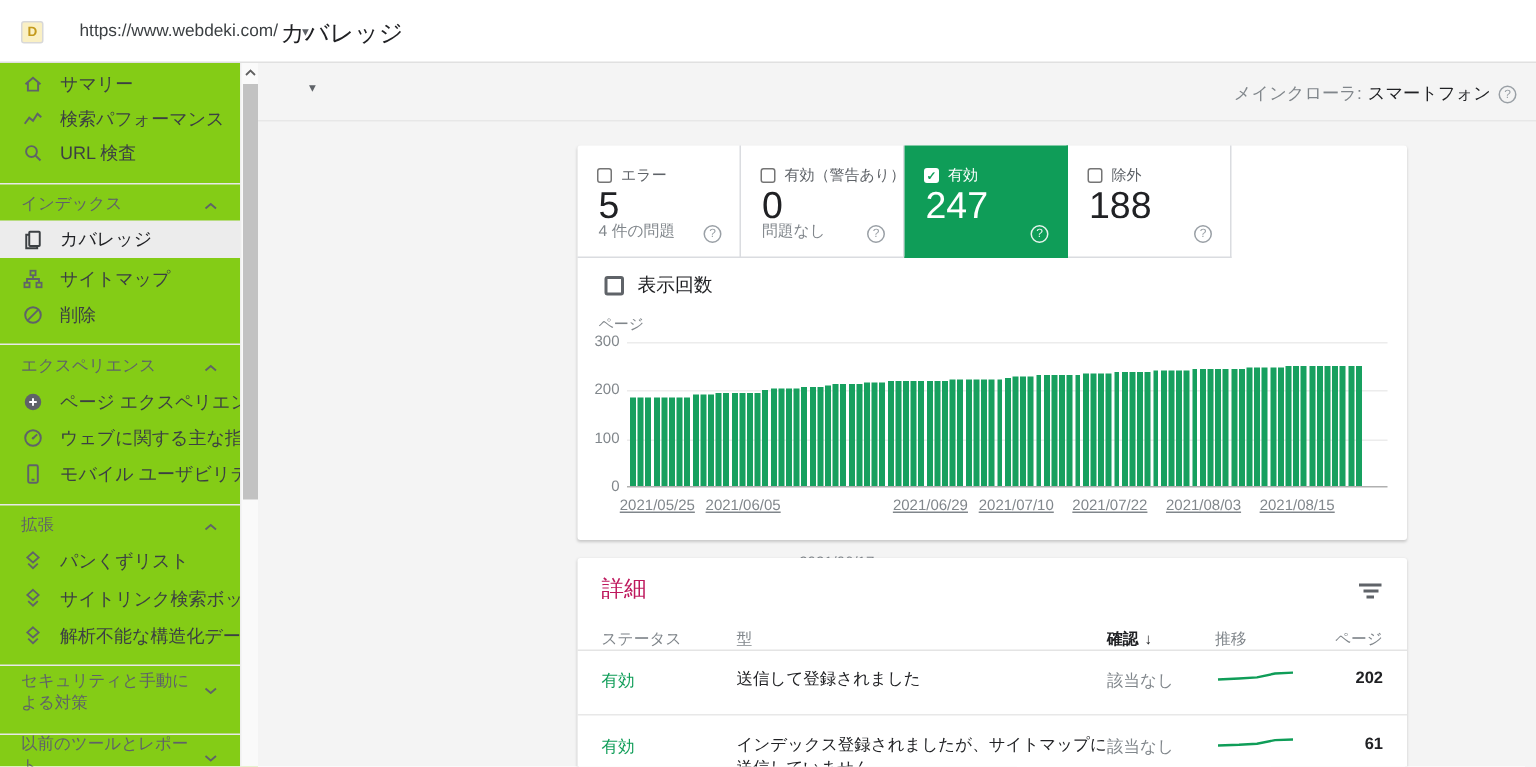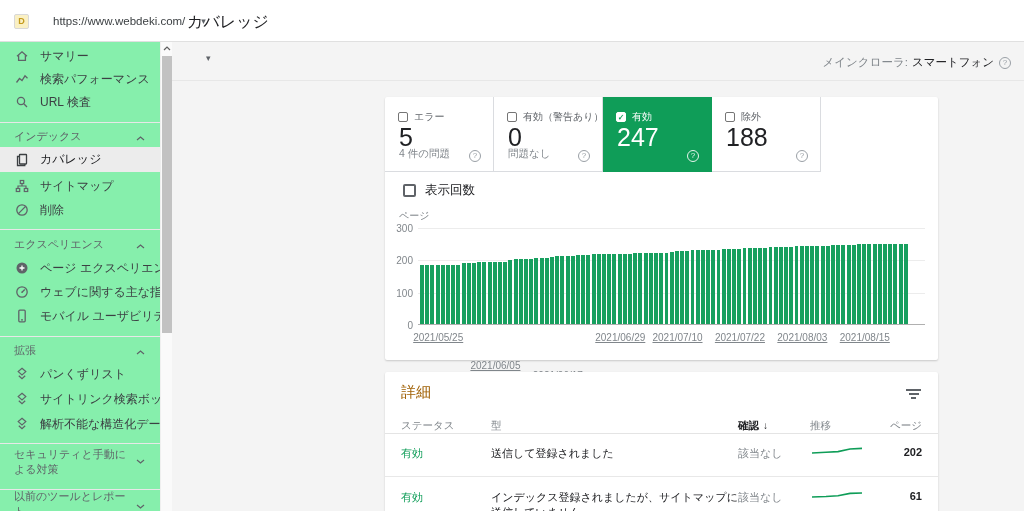--- a/index.html
+++ b/index.html
@@ -12,21 +12,21 @@
             border-bottom:1px solid #e0e0e0; z-index:5; }
   .property-selector { position:absolute; left:14px; top:8px; height:26px; display:flex; align-items:center; cursor:pointer; }
   .favicon { width:15px; height:15px; border:1px solid #d8d8d8; border-radius:2px; background:#faf0c4;
              color:#c49a1c; font-size:9px; font-weight:bold; display:flex; align-items:center; justify-content:center; }
   .prop-url { margin-left:24px; font-size:11.5px; color:#3c4043; }
   .caret { color:#5f6368; font-size:9px; line-height:1; }
   .property-selector .caret { margin-left:16px; }
   .page-title { position:absolute; left:187px; top:12px; font-size:16px; font-weight:400; color:#202124; }
 
   
-  .sidebar { position:absolute; top:42px; left:0; width:172px; bottom:0; background:#86efac; }
+  .sidebar { position:absolute; top:42px; left:0; width:172px; bottom:0; background:#84cc16; }
   .sidebar-scrollbar { position:absolute; top:0; right:0; width:12px; bottom:0; background:#fafafa;
                        border-left:1px solid #efefef; }
   .sb-btn { height:13px; display:flex; align-items:center; justify-content:center; }
   .sb-thumb { position:absolute; top:14px; left:1px; width:10px; height:277px; background:#c2c2c2; }
 
   .side-item { position:absolute; left:0; width:160px; height:24px; display:flex; align-items:center; cursor:pointer; }
   .side-item .ic { width:16px; height:16px; margin-left:14px; flex:none; }
   .side-item .lbl { margin-left:10px; font-size:12px; color:#3c4043; white-space:nowrap; }
   .side-item.selected { background:#ececec; }
   .side-item.selected .lbl { color:#202124; }
@@ -82,21 +82,21 @@
   .chart-yticks { position:absolute; left:4px; top:131px; width:24px; height:97px; }
   .ytick { position:absolute; right:0; transform:translateY(-50%); font-size:10px; color:#80868b; }
   .chart-plot { position:absolute; left:33px; top:131px; width:507px; height:97px; }
   .gridline { position:absolute; left:0; right:0; height:1px; background:#ececec; }
   .gridline.zero { background:#b0b0b0; }
   .bar { position:absolute; bottom:1px; }
   .chart-xlabels { position:absolute; left:33px; top:235px; width:507px; height:14px; }
   .xtick { position:absolute; transform:translateX(-50%); font-size:10px; color:#80868b; white-space:nowrap;text-decoration:underline; }
 
   
-  .details-title { position:absolute; left:16px; top:11px; font-size:15px; color:#a16207; }
+  .details-title { position:absolute; left:16px; top:11px; font-size:15px; color:#be185d; }
   .filter-icon { position:absolute; right:17px; top:17px; width:15px; cursor:pointer; }
   .filter-icon i { display:block; height:1.5px; background:#5f6368; margin:0 auto 2.6px auto; }
   .filter-icon i:nth-child(1){ width:15px; } .filter-icon i:nth-child(2){ width:10px; } .filter-icon i:nth-child(3){ width:5px; }
   .th { position:absolute; top:47px; font-size:10.5px; color:#80868b; cursor:pointer; }
   .th.c-status { left:16px; } .th.c-type { left:106px; }
   .th.c-validation { left:353px; color:#202124; font-weight:bold; }
   .th.c-trend { left:425px; } .th.c-pages { right:16px; }
   .sort-arrow { font-size:10px; margin-left:4px; font-weight:normal; color:#202124; }
   .hline { position:absolute; left:0; right:0; height:1px; background:#e4e4e4; }
   .trow { position:absolute; left:0; right:0; cursor:pointer; }
@@ -453,21 +453,21 @@
           <div class="bar" style="left: 454.585px; width: 3.95213px; height: 79.8633px; background: rgb(23, 160, 95);"></div>
           <div class="bar" style="left: 459.787px; width: 3.95213px; height: 79.8633px; background: rgb(23, 160, 95);"></div>
           <div class="bar" style="left: 464.989px; width: 3.95213px; height: 80.1867px; background: rgb(23, 160, 95);"></div>
           <div class="bar" style="left: 470.191px; width: 3.95213px; height: 80.1867px; background: rgb(23, 160, 95);"></div>
           <div class="bar" style="left: 475.394px; width: 3.95213px; height: 80.1867px; background: rgb(23, 160, 95);"></div>
           <div class="bar" style="left: 480.596px; width: 3.95213px; height: 80.1867px; background: rgb(23, 160, 95);"></div>
           <div class="bar" style="left: 485.798px; width: 3.95213px; height: 80.1867px; background: rgb(23, 160, 95);"></div>
         </div>
       <div class="chart-xlabels">
           <span class="xtick" style="left: 20.2074px;">2021/05/25</span>
-          <span class="xtick" style="left: 77.4309px; margin-top: 28px;">2021/06/05</span>
+          <span class="xtick" style="left: 77.4309px;">2021/06/05</span>
           <span class="xtick" style="left: 139.856px; margin-top: 38px;">2021/06/17</span>
           <span class="xtick" style="left: 202.282px;">2021/06/29</span>
           <span class="xtick" style="left: 259.505px;">2021/07/10</span>
           <span class="xtick" style="left: 321.931px;">2021/07/22</span>
           <span class="xtick" style="left: 384.356px;">2021/08/03</span>
           <span class="xtick" style="left: 446.782px;">2021/08/15</span>
         </div>
     </section>
 
     <section class="card details-card">

